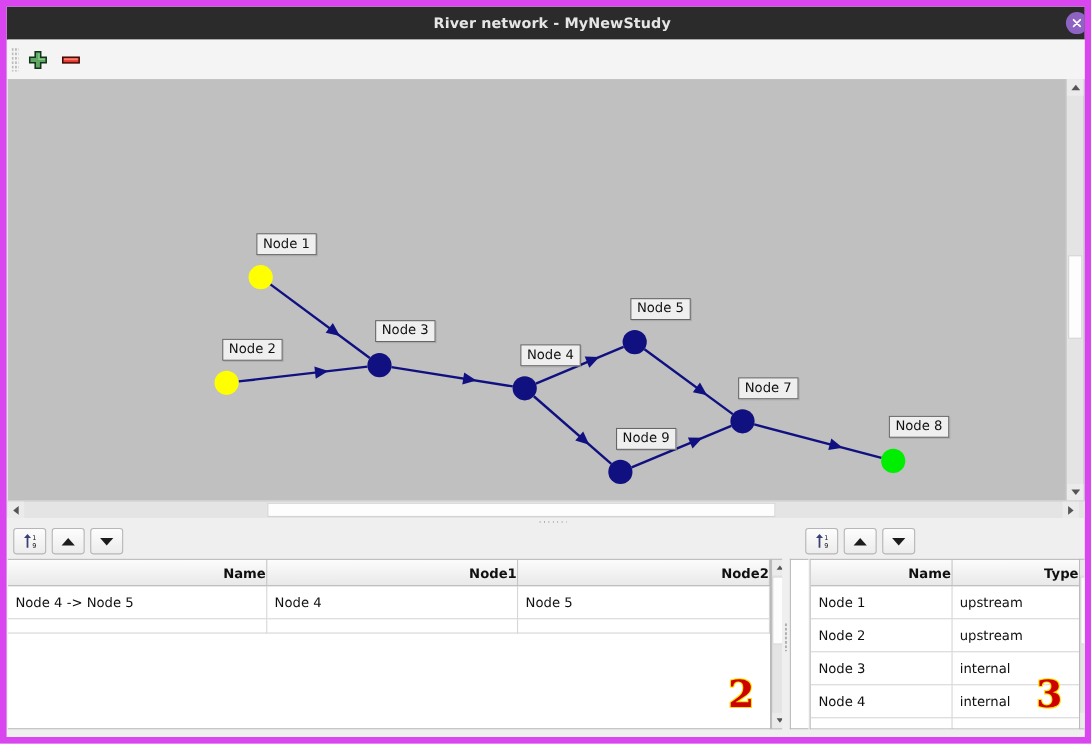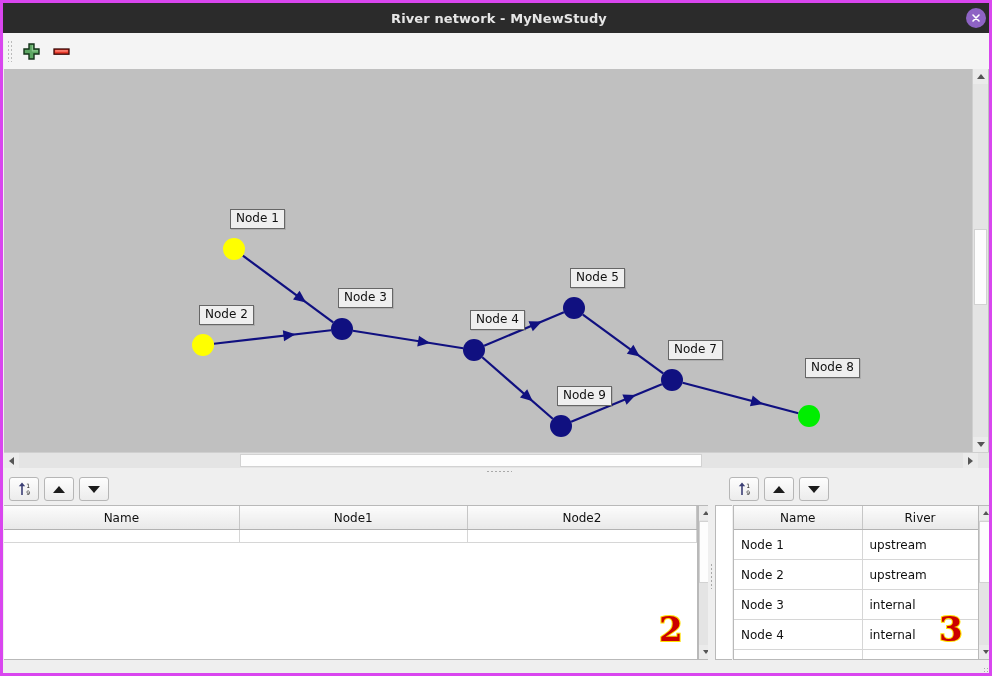--- a/index.html
+++ b/index.html
@@ -14,21 +14,21 @@
     font-family: "DejaVu Sans", "Liberation Sans", sans-serif;
     font-size: 12px;
     color: #000000;
   }
   #app {
     position: relative;
     width: 992px;
     height: 676px;
     box-sizing: border-box;
     background: #efefef;
-    border: 3px solid #d946ef;
+    border: 6px solid #d946ef;
     overflow: hidden;
   }
 
   
   .titlebar {
     position: absolute;
     left: 0; top: 0;
     width: 992px; height: 30px;
     background: #2b2b2b;
     color: #e8e8e8;
@@ -255,24 +255,24 @@
   table.grid {
     border-collapse: collapse;
     table-layout: fixed;
     width: 100%;
   }
   table.grid th {
     height: 23px;
     background: linear-gradient(#fcfcfc, #e9e9e9);
     border-right: 1px solid #c6c6c6;
     border-bottom: 1px solid #b2b2b2;
-    font-weight: normal;
+    font-weight: bold;
     font-size: 12px;
     color: #101010;
-    text-align: center;
+    text-align: right;
     padding: 0;
     cursor: pointer;
   }
   table.grid td {
     height: 29px;
     border-right: 1px solid #d6d6d6;
     border-bottom: 1px solid #d6d6d6;
     font-size: 12px;
     color: #101010;
     padding: 0 0 0 7px;
@@ -400,21 +400,21 @@
         <circle cx="805" cy="347" r="11" fill="#00ee00"></circle>
       </svg>
     <div id="node-labels">
         <div class="node-label" style="left: 226px; top: 140px;">Node 1</div>
         <div class="node-label" style="left: 195px; top: 236px;">Node 2</div>
         <div class="node-label" style="left: 334px; top: 219px;">Node 3</div>
         <div class="node-label" style="left: 466px; top: 241px;">Node 4</div>
         <div class="node-label" style="left: 566px; top: 199px;">Node 5</div>
         <div class="node-label" style="left: 553px; top: 317px;">Node 9</div>
         <div class="node-label" style="left: 664px; top: 271px;">Node 7</div>
-        <div class="node-label" style="left: 801px; top: 289px;">Node 8</div>
+        <div class="node-label" style="left: 801px; top: 306px;">Node 8</div>
       </div>
 
   </div>
 
   <div class="vsb">
     <div class="sb-arrow-up">
       <span class="tri tri-up"></span>
     </div>
     <div class="sb-thumb"></div>
     <div class="sb-arrow-down">
@@ -466,20 +466,25 @@
             </colgroup>
             <thead>
               <tr>
                 <th>Name</th>
                 <th>Node1</th>
                 <th>Node2</th>
               </tr>
             </thead>
             <tbody>
               <tr>
+                <td>Node 4 -&gt; Node 5</td>
+                <td>Node 4</td>
+                <td>Node 5</td>
+              </tr>
+              <tr>
                 <td class="empty"></td>
                 <td class="empty"></td>
                 <td class="empty"></td>
               </tr>
             </tbody>
           </table>
       </div>
 
       <div class="tbl-vsb left-sb">
         <div class="sb-arrow-up">
@@ -520,21 +525,21 @@
 
       <div class="table-wrap tbl-right">
         <table class="grid" id="nodes-grid">
             <colgroup>
               <col style="width: 128px;">
               <col style="width: 116px;">
             </colgroup>
             <thead>
               <tr>
                 <th>Name</th>
-                <th>River</th>
+                <th>Type</th>
               </tr>
             </thead>
             <tbody>
               <tr>
                 <td>Node 1</td>
                 <td>upstream</td>
               </tr>
               <tr>
                 <td>Node 2</td>
                 <td>upstream</td>

